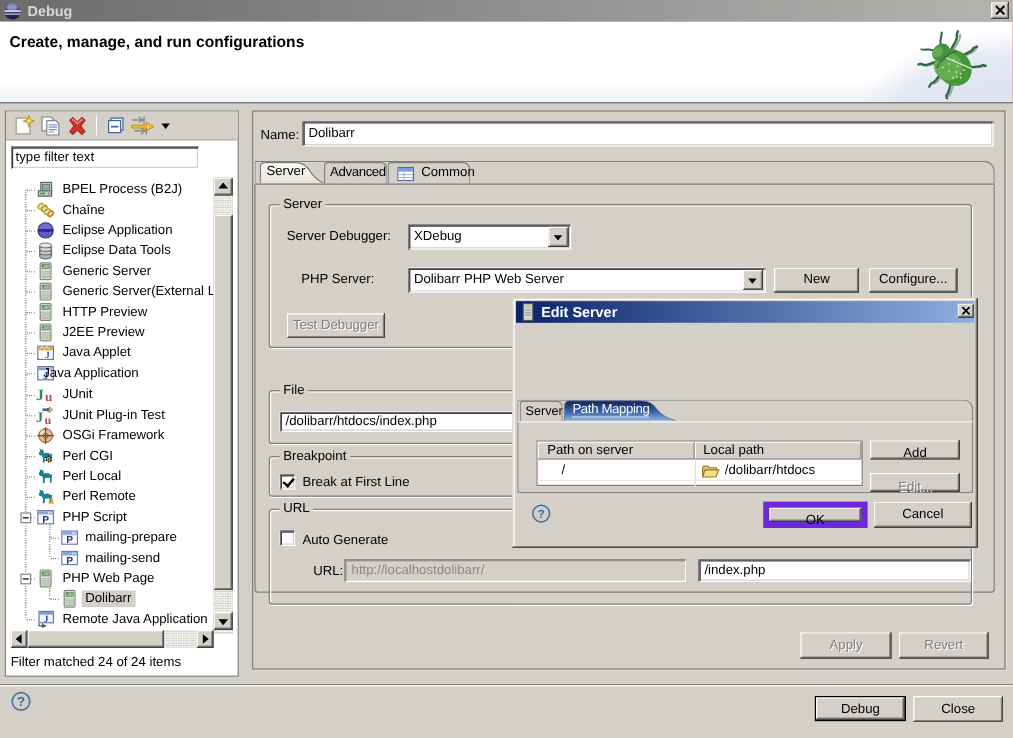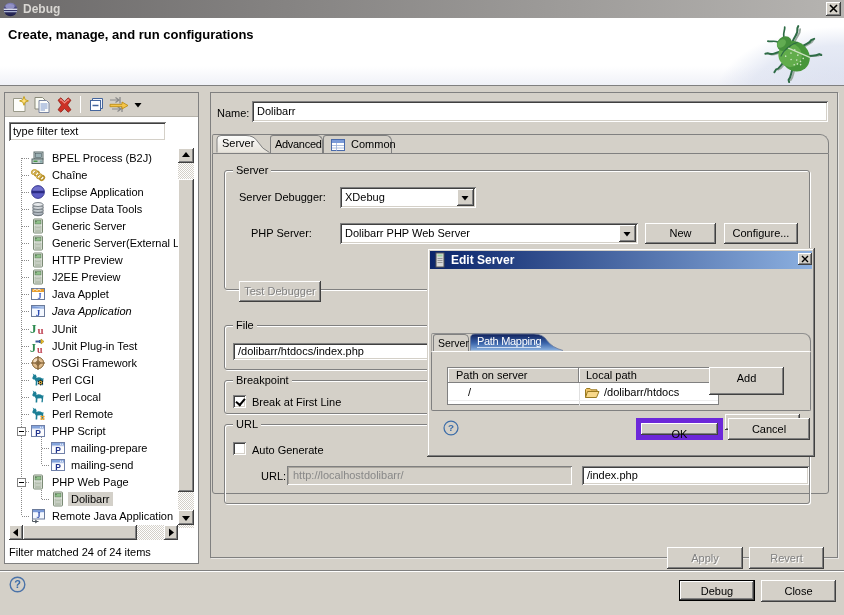--- a/index.html
+++ b/index.html
@@ -1,21 +1,21 @@
 <!DOCTYPE html>
 <html><head>
 <meta charset="utf-8">
 <style>
 * { margin:0; padding:0; box-sizing:border-box; }
 html,body { width:844px; height:615px; overflow:hidden; }
 body { font-family:"Liberation Sans", sans-serif; font-size:11px; color:#000; background:#d4d0c8; position:relative; }
 .abs { position:absolute; }
 
 .btn { background:#d4d0c8; box-shadow: inset -1px -1px 0 #404040, inset 1px 1px 0 #ffffff, inset -2px -2px 0 #808080, inset 2px 2px 0 #d4d0c8; text-align:center; }
-.btn.disabled { color:#808080; text-shadow:1px 1px 0 #fff;margin-top:20px; }
+.btn.disabled { color:#808080; text-shadow:1px 1px 0 #fff; }
 .inp2 { background:#fff; box-shadow: inset 1px 1px 0 #808080, inset -1px -1px 0 #fff, inset 2px 2px 0 #404040, inset -2px -2px 0 #d4d0c8; }
 .grp { border:1px solid #808080; border-radius:3px; box-shadow: 1px 1px 0 #fff, inset 1px 1px 0 #fff; }
 .grp > .glabel { position:absolute; top:-7px; left:8px; background:#d4d0c8; padding:0 3px; }
 .lbl { white-space:nowrap; }
 svg { display:block; }
 .vdot { width:1px; background-image:repeating-linear-gradient(to bottom,#8a8a8a 0 1px,transparent 1px 2px); }
 .hdot { height:1px; background-image:repeating-linear-gradient(to right,#8a8a8a 0 1px,transparent 1px 2px); }
 .expbox { width:9px; height:9px; background:#fff; border:1px solid #848484; }
 .expbox .minus { width:5px; height:1px; background:#000; margin:3px 0 0 1px; }
 .sbtrack { background:#d4d0c8; background-image:conic-gradient(#fff 25%, #d4d0c8 0 50%, #fff 0 75%, #d4d0c8 0); background-size:2px 2px; }
@@ -292,21 +292,21 @@
 <div class="abs" style="left:47px;top:178px;white-space:nowrap;"><span>J2EE Preview</span></div>
 <div class="abs hdot" style="left:17px;top:201px;width:8px;"></div>
 <svg class="abs" style="left:25px;top:193px;" width="16" height="16">
         <use href="#sym-applet"></use>
       </svg>
 <div class="abs" style="left:47px;top:195px;white-space:nowrap;"><span>Java Applet</span></div>
 <div class="abs hdot" style="left:17px;top:218px;width:8px;"></div>
 <svg class="abs" style="left:25px;top:210px;" width="16" height="16">
         <use href="#sym-japp"></use>
       </svg>
-<div class="abs" style="left:47px;top:212px;white-space:nowrap;font-style:italic;"><span>Java Application</span></div>
+<div class="abs" style="left:31px;top:212px;white-space:nowrap;"><span>Java Application</span></div>
 <div class="abs hdot" style="left:17px;top:236px;width:8px;"></div>
 <svg class="abs" style="left:25px;top:228px;" width="16" height="16">
         <use href="#sym-junit"></use>
       </svg>
 <div class="abs" style="left:47px;top:230px;white-space:nowrap;"><span>JUnit</span></div>
 <div class="abs hdot" style="left:17px;top:253px;width:8px;"></div>
 <svg class="abs" style="left:25px;top:245px;" width="16" height="16">
         <use href="#sym-junitp"></use>
       </svg>
 <div class="abs" style="left:47px;top:247px;white-space:nowrap;"><span>JUnit Plug-in Test</span></div>
@@ -549,21 +549,21 @@
         <div style="margin:1px 0 0 7px;">Local path</div>
       </div>
     <div class="abs" style="left:131px;top:15px;width:1px;height:23px;background:#e0e0e0;"></div>
     <div class="abs" style="left:20px;top:18px;">/</div>
     <svg class="abs" style="left:136px;top:17px;" width="16" height="16">
         <use href="#sym-folder"></use>
       </svg>
     <div class="abs" style="left:156px;top:18px;">/dolibarr/htdocs</div>
     <div class="abs" style="left:0;top:32px;width:270px;height:1px;background:#ececec;"></div>
   </div>
-  <div class="abs btn" style="left:282px;top:119px;width:75px;height:28px;line-height:22px;">Add</div>
+  <div class="abs btn" style="left:298px;top:119px;width:75px;height:16px;line-height:22px;">Add</div>
   <div class="abs btn disabled" style="left:298px;top:146px;width:75px;height:16px;line-height:24px;overflow:hidden;">Edit...</div>
   <div class="abs" style="left:16px;top:172px;">
       <svg width="16" height="16" viewBox="0 0 17 17">
         <circle cx="8.5" cy="8.5" r="7.4" fill="none" stroke="#3b6ca8" stroke-width="1.3"></circle>
         <text x="8.5" y="12" font-size="10.5" font-weight="bold" text-anchor="middle" fill="#3b6ca8" font-family="Liberation Sans">?</text>
       </svg>
     </div>
   <div class="abs btn" style="left:209px;top:170px;width:87px;height:22px;line-height:22px;border:5px solid #6d28d9;box-shadow: inset -1px -1px 0 #404040, inset 1px 1px 0 #fff, inset -2px -2px 0 #808080;">OK</div>
   <div class="abs btn" style="left:301px;top:170px;width:82px;height:22px;line-height:22px;text-align:center;">Cancel</div>
 </div>

